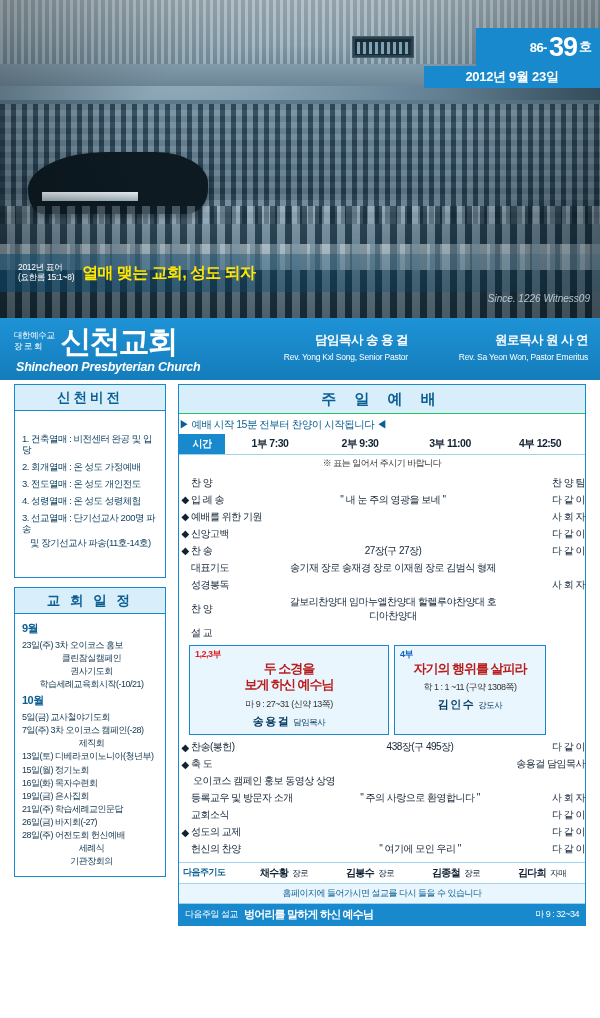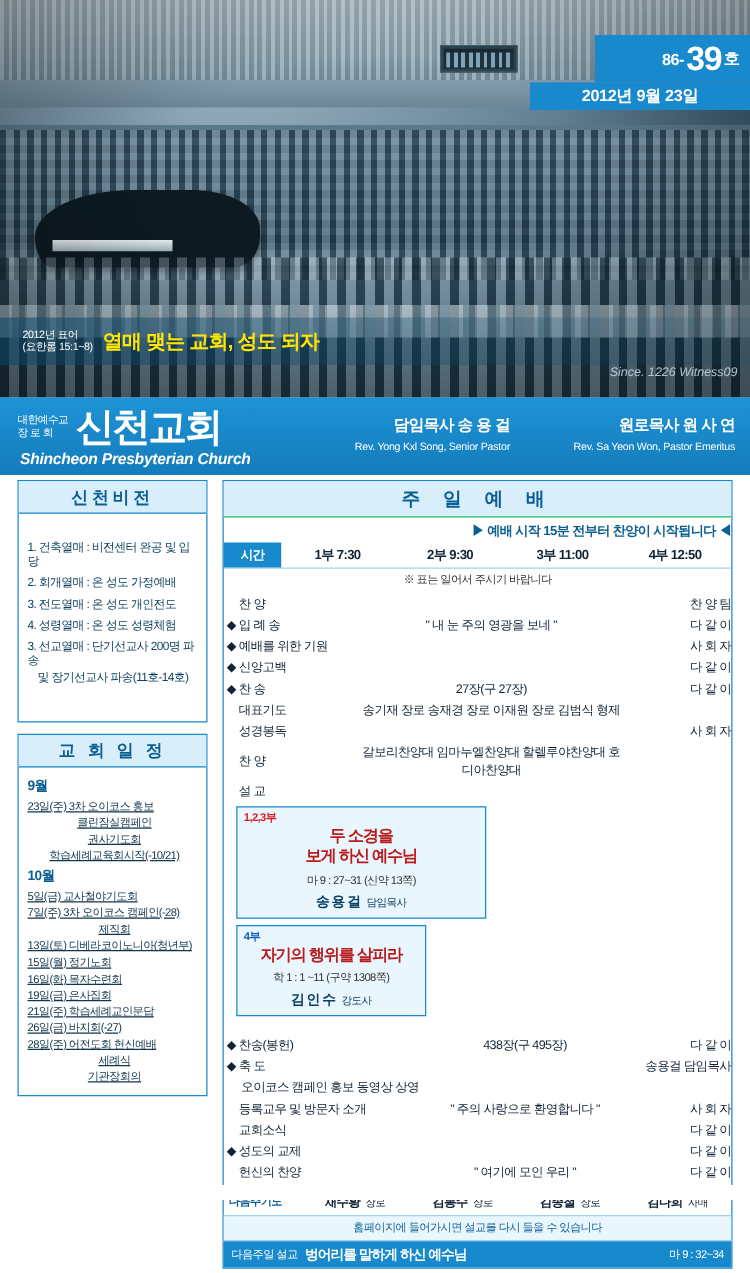--- a/index.html
+++ b/index.html
@@ -143,52 +143,52 @@
   .vision-list { padding:6px 6px 7px 7px; }
   .vision-list li {
     list-style:none; font-size:9.5px; color:#0b3f5e; letter-spacing:-.5px;
     margin-bottom:5.5px; line-height:1.2;
   }
   .vision-list li.sub { margin-left:8px; margin-top:-3px; }
 
   .sched { margin-top:9px; }
   .sched-body { padding:5px 4px 8px 7px; }
   .month { color:#0b5f93; font-weight:bold; font-size:11px; margin:2px 0 3px; letter-spacing:-.5px;}
-  .sched-body .row { font-size:9px; color:#12364f; letter-spacing:-.5px; line-height:1.45;text-decoration:underline; }
+  .sched-body .row { font-size:9px; color:#12364f; letter-spacing:-.5px; line-height:1.45; }
   .sched-body .row.c { text-align:center; }
 
   
   .worship-hd {
     background:#d9eefb; color:#0b5f93; text-align:center; font-weight:bold;
     font-size:15px; letter-spacing:7px; padding:5px 0 4px; border-bottom:1px solid #22c55e;
   }
   .timesrow { display:flex; border-bottom:1px solid #9fd2ee; }
   .timesrow .lbl {
     width:46px; background:#1789cc; color:#fff; font-size:10px; font-weight:bold;
     display:flex; align-items:center; justify-content:center; letter-spacing:-.5px;
   }
   .timesrow .cells { flex:1; display:flex; }
   .timesrow .cells div {
     flex:1; text-align:center; font-size:10.5px; padding:3px 0; color:#123;
     font-weight:bold; letter-spacing:-.5px;
   }
   .notice-start {
-    text-align:right; font-size:10.5px; font-weight:bold; color:#0b5f93;
+    text-align:left; font-size:10.5px; font-weight:normal; color:#0b5f93;
     padding:4px 0 2px; letter-spacing:-.5px;
   }
   .notice-sub { text-align:center; font-size:9px; color:#333; padding:2px 0 4px; letter-spacing:-.5px;}
 
   table.order { width:100%; border-collapse:collapse; }
   table.order td { font-size:10px; color:#123; padding:1.5px 0; letter-spacing:-.5px; vertical-align:middle;}
   td.dia { width:12px; text-align:center; color:#1789cc; font-size:8px; }
   td.item { width:96px; }
   td.mid { text-align:center; color:#222; }
   td.who { width:86px; text-align:right; padding-right:4px; }
 
-  .sermon-wrap { display:flex; gap:5px; margin:4px 0 15px 10px;flex-direction:column; }
+  .sermon-wrap { display:flex; gap:5px; margin:4px 0 4px 10px; }
   .sermon {
     position:relative; border:1px solid #1789cc; background:#eaf6fd; padding:15px 4px 5px;
     text-align:center; color:#0b4a72;
   }
   .sermon.main { width:200px; }
   .sermon.sub { width:152px; }
   .sermon .tag {
     position:absolute; left:5px; top:2px; font-size:9px; font-weight:bold; color:#e11b22;
     letter-spacing:-.5px;
   }

